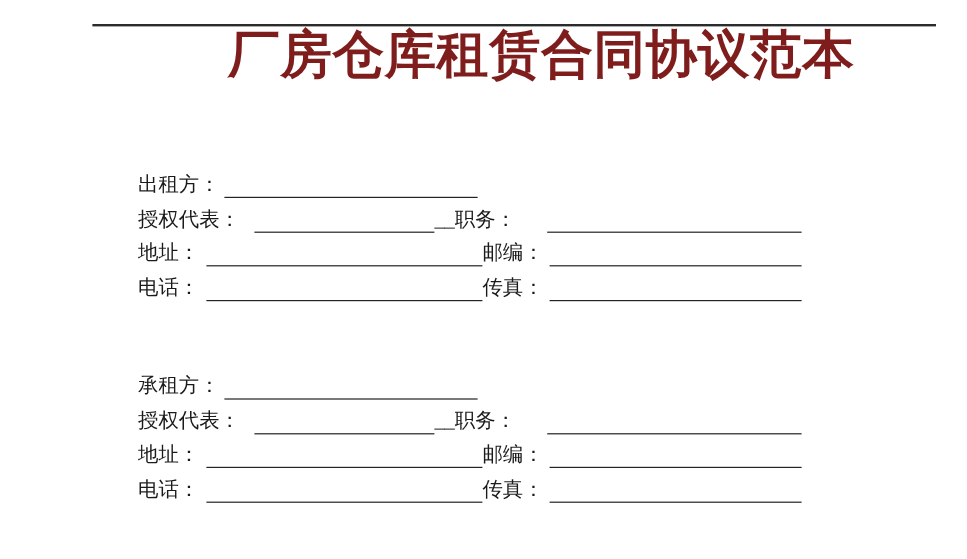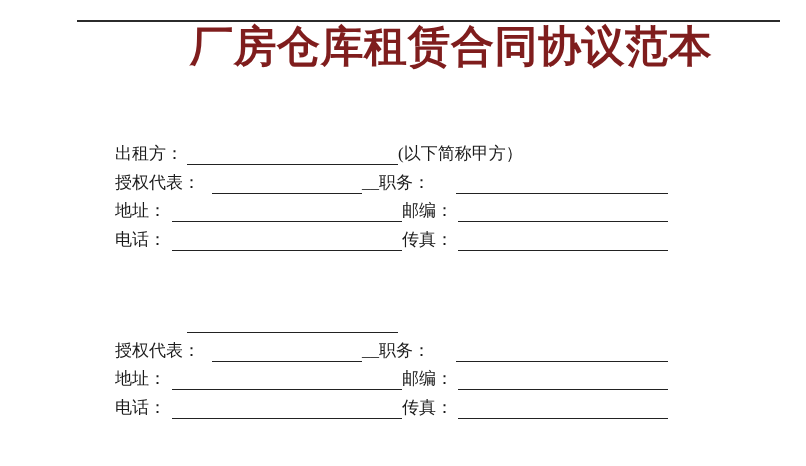--- a/index.html
+++ b/index.html
@@ -76,21 +76,20 @@
 <div class="page">
 
   <div class="top-rule"></div>
 
   <div class="doc-title">厂房仓库租赁合同协议范本</div>
 
   <div class="form-block block-a">
     <div class="row">
       <span class="seg at-lbl">出租方：</span>
       <span class="blank b-name"></span>
-      <span class="seg at-name-suffix">(以下简称甲方）</span>
     </div>
     <div class="row">
       <span class="seg at-lbl">授权代表：</span>
       <span class="blank b-rep1"></span>
       <span class="seg at-rep-mid">__职务：</span>
       <span class="blank b-rep2"></span>
     </div>
     <div class="row">
       <span class="seg at-lbl">地址：</span>
       <span class="blank b-l1"></span>
@@ -100,20 +99,21 @@
     <div class="row">
       <span class="seg at-lbl">电话：</span>
       <span class="blank b-l1"></span>
       <span class="seg at-mid">传真：</span>
       <span class="blank b-l2"></span>
     </div>
   </div>
 
   <div class="form-block block-b">
     <div class="row">
+      <span class="seg at-lbl">承租方：</span>
       <span class="blank b-name"></span>
     </div>
     <div class="row">
       <span class="seg at-lbl">授权代表：</span>
       <span class="blank b-rep1"></span>
       <span class="seg at-rep-mid">__职务：</span>
       <span class="blank b-rep2"></span>
     </div>
     <div class="row">
       <span class="seg at-lbl">地址：</span>

